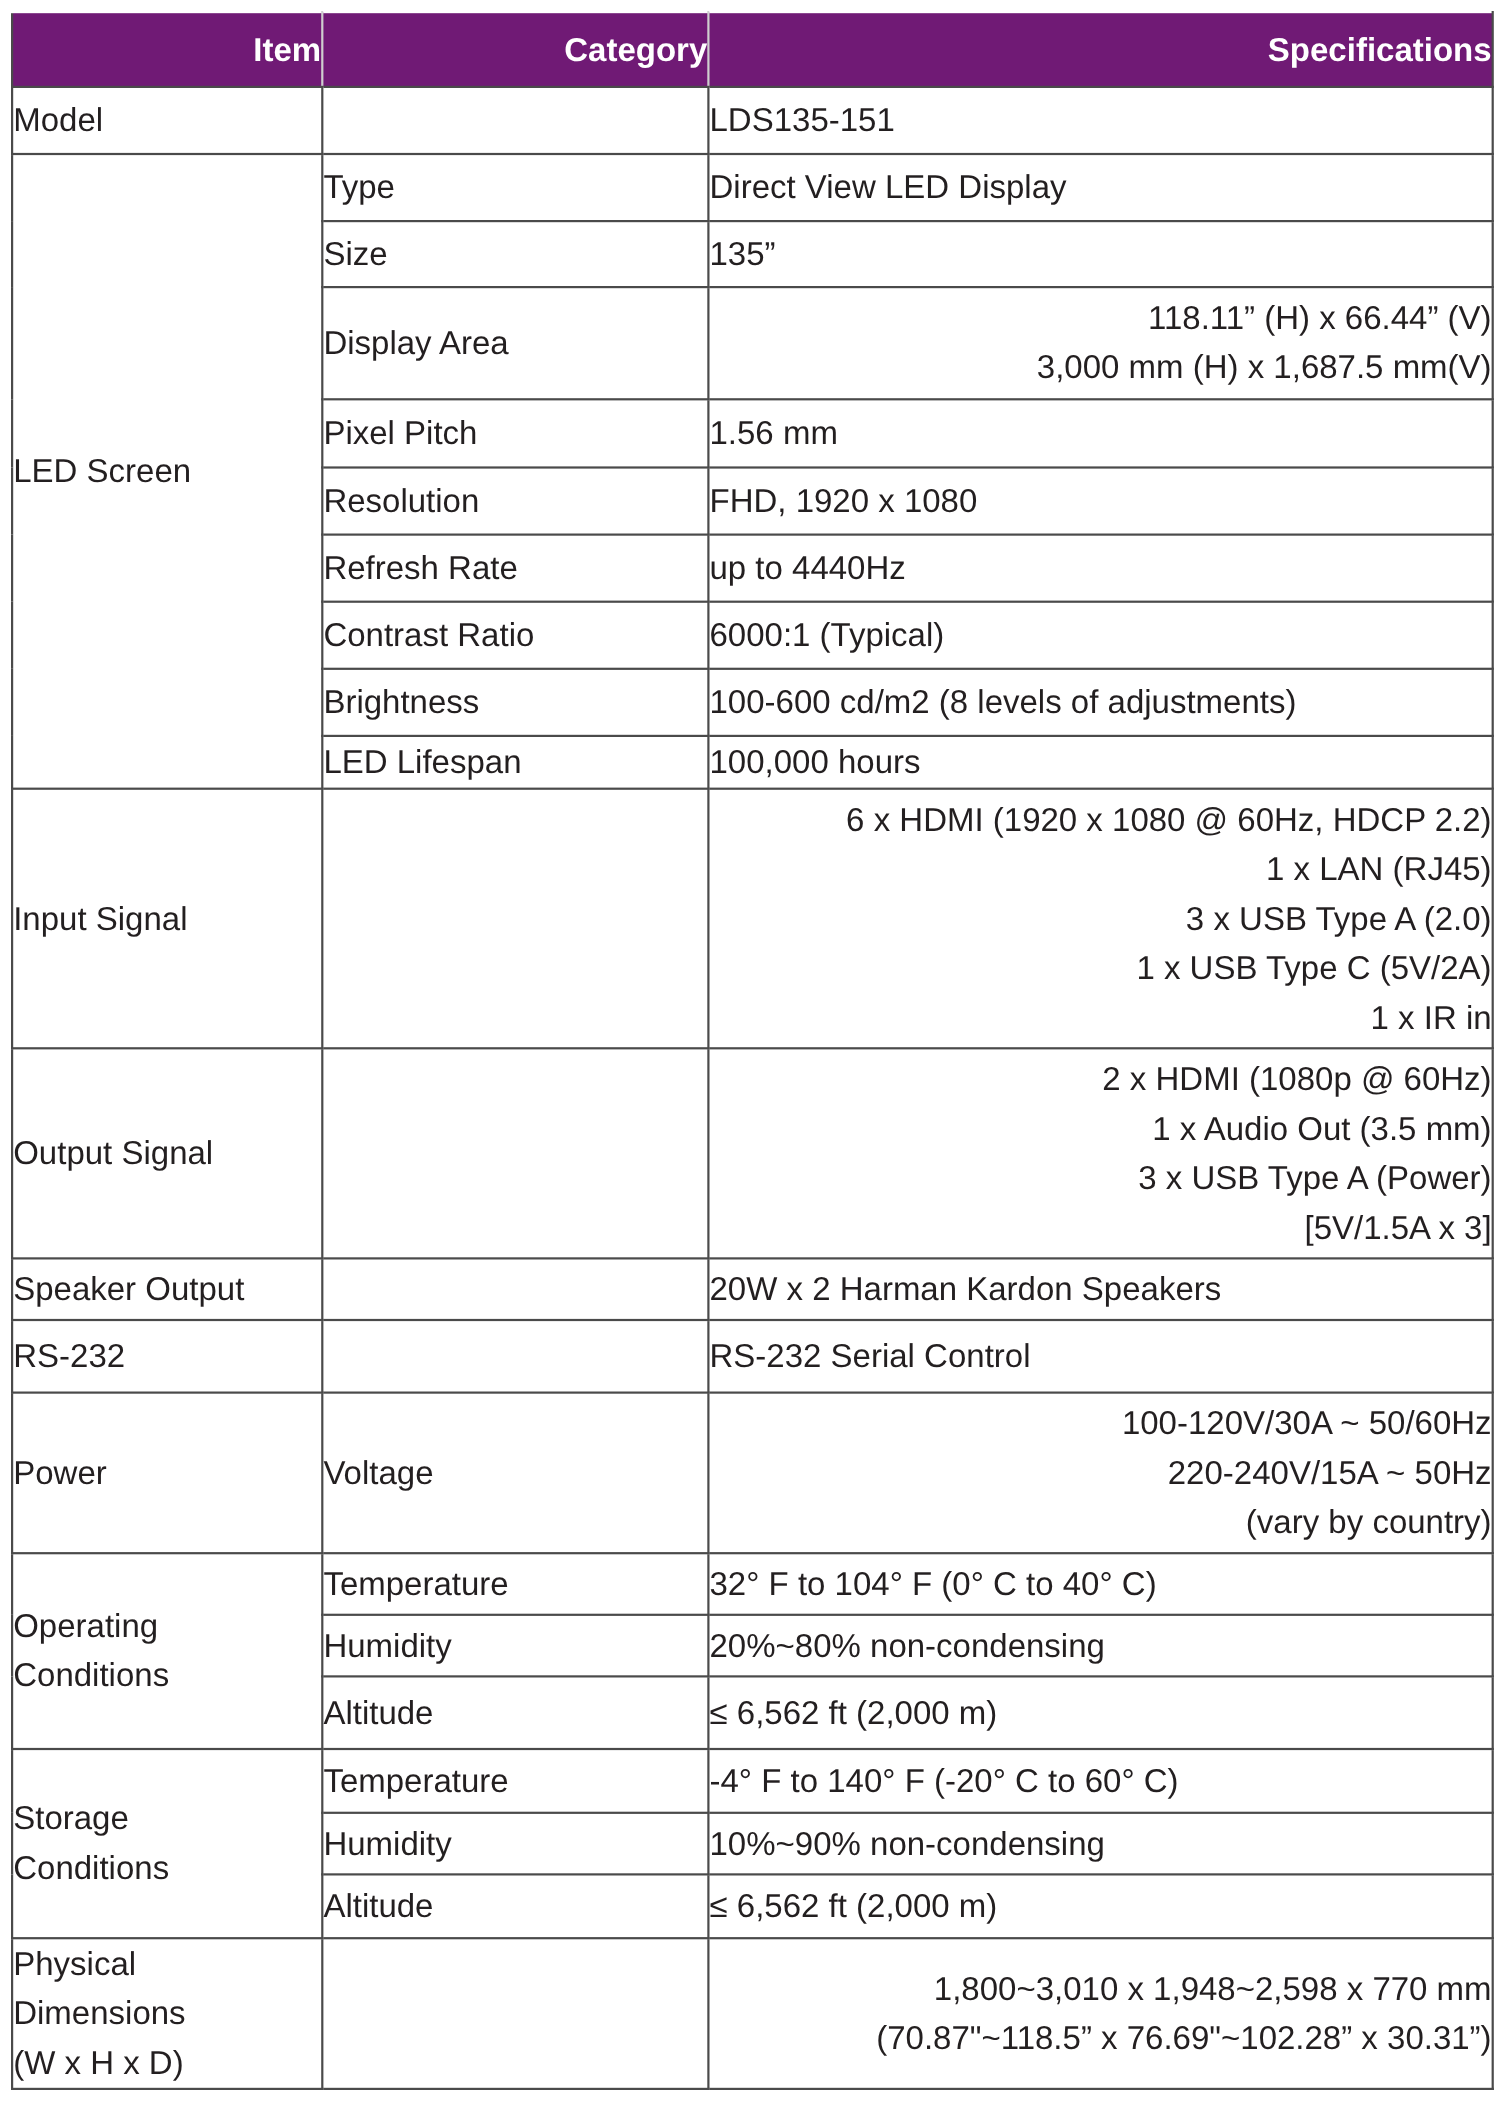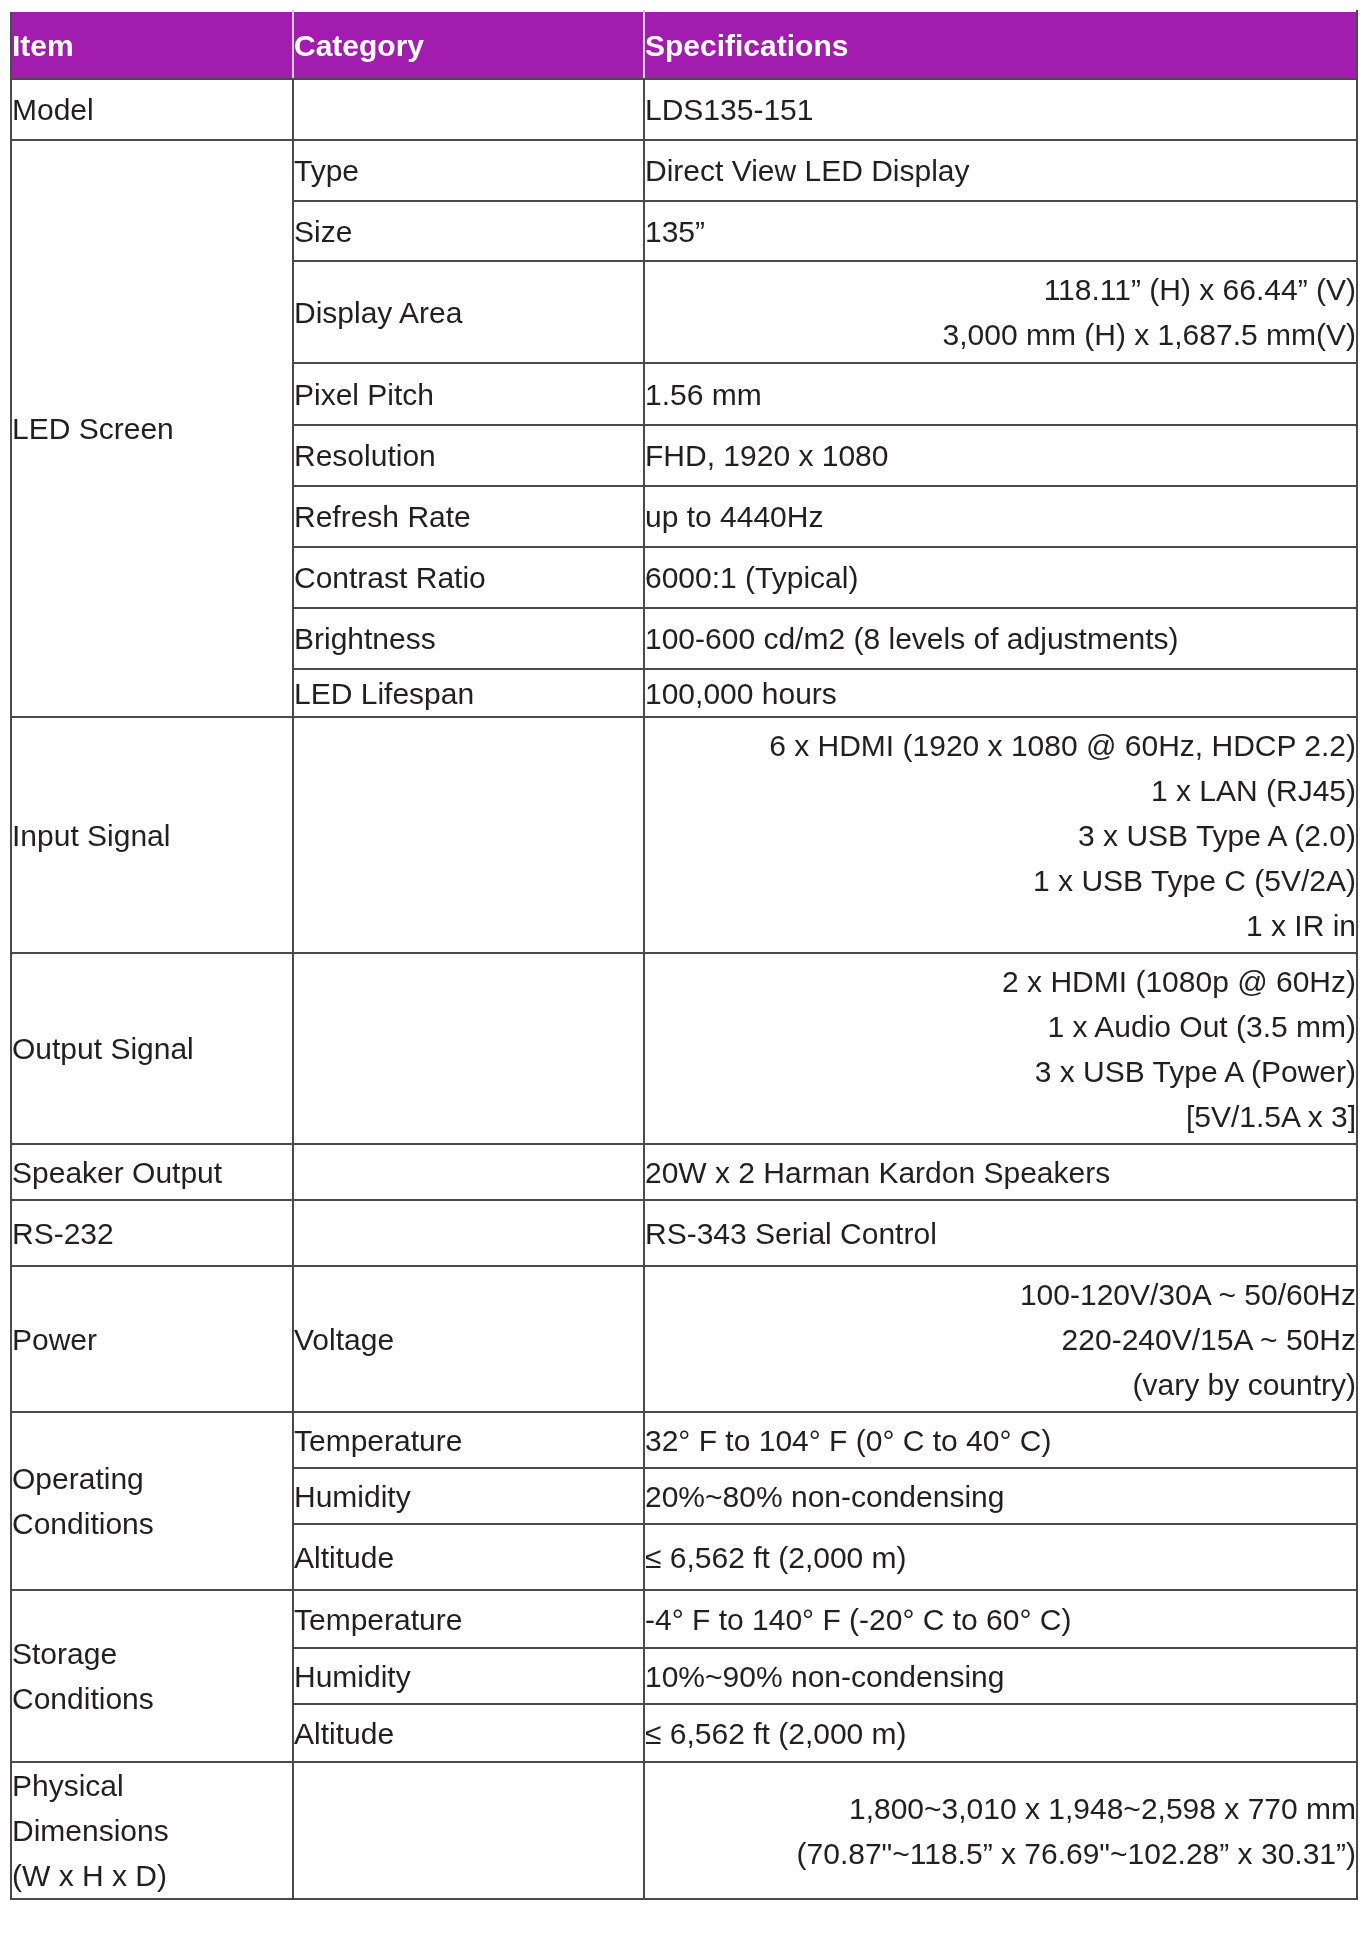--- a/index.html
+++ b/index.html
@@ -11,22 +11,22 @@
   }
   table.spec col.c1 { width: 282px; }
   table.spec col.c2 { width: 351px; }
   table.spec col.c3 { width: 713px; }
   table.spec th, table.spec td {
     border: 2.5px solid #4a4a4a;
     font-size: 30px; line-height: 45px;
     padding: 0; vertical-align: middle;
   }
   table.spec th {
-    background: #a21caf; color: #ffffff; font-weight: bold;
-    text-align: left; height: 66px;
+    background: #701a75; color: #ffffff; font-weight: bold;
+    text-align: right; height: 66px;
     border-color: #ffffff #cfcfcf #4a4a4a #cfcfcf;
   }
   table.spec th:first-child { border-left-color: #4a4a4a; }
   table.spec th:last-child { border-right-color: #4a4a4a; }
   td.item, td.cat { }
   td.item { line-height: 45px; }
   td.spec { padding-left: 27px; text-align: left; margin-left: 26px; }
   td.spec .line { display: block; text-align: right; }
   .multi-item span { display: block; }
 </style>
@@ -120,21 +120,21 @@
 
     <tr style="height:56px">
       <td class="item">Speaker Output</td>
       <td class="cat"></td>
       <td class="spec">20W x 2 Harman Kardon Speakers</td>
     </tr>
 
     <tr style="height:66px">
       <td class="item">RS-232</td>
       <td class="cat"></td>
-      <td class="spec">RS-343 Serial Control</td>
+      <td class="spec">RS-232 Serial Control</td>
     </tr>
 
     <tr style="height:146px">
       <td class="item">Power</td>
       <td class="cat">Voltage</td>
       <td class="spec">
         <span class="line">100-120V/30A ~ 50/60Hz</span>
         <span class="line">220-240V/15A ~ 50Hz</span>
         <span class="line">(vary by country)</span>
       </td>

